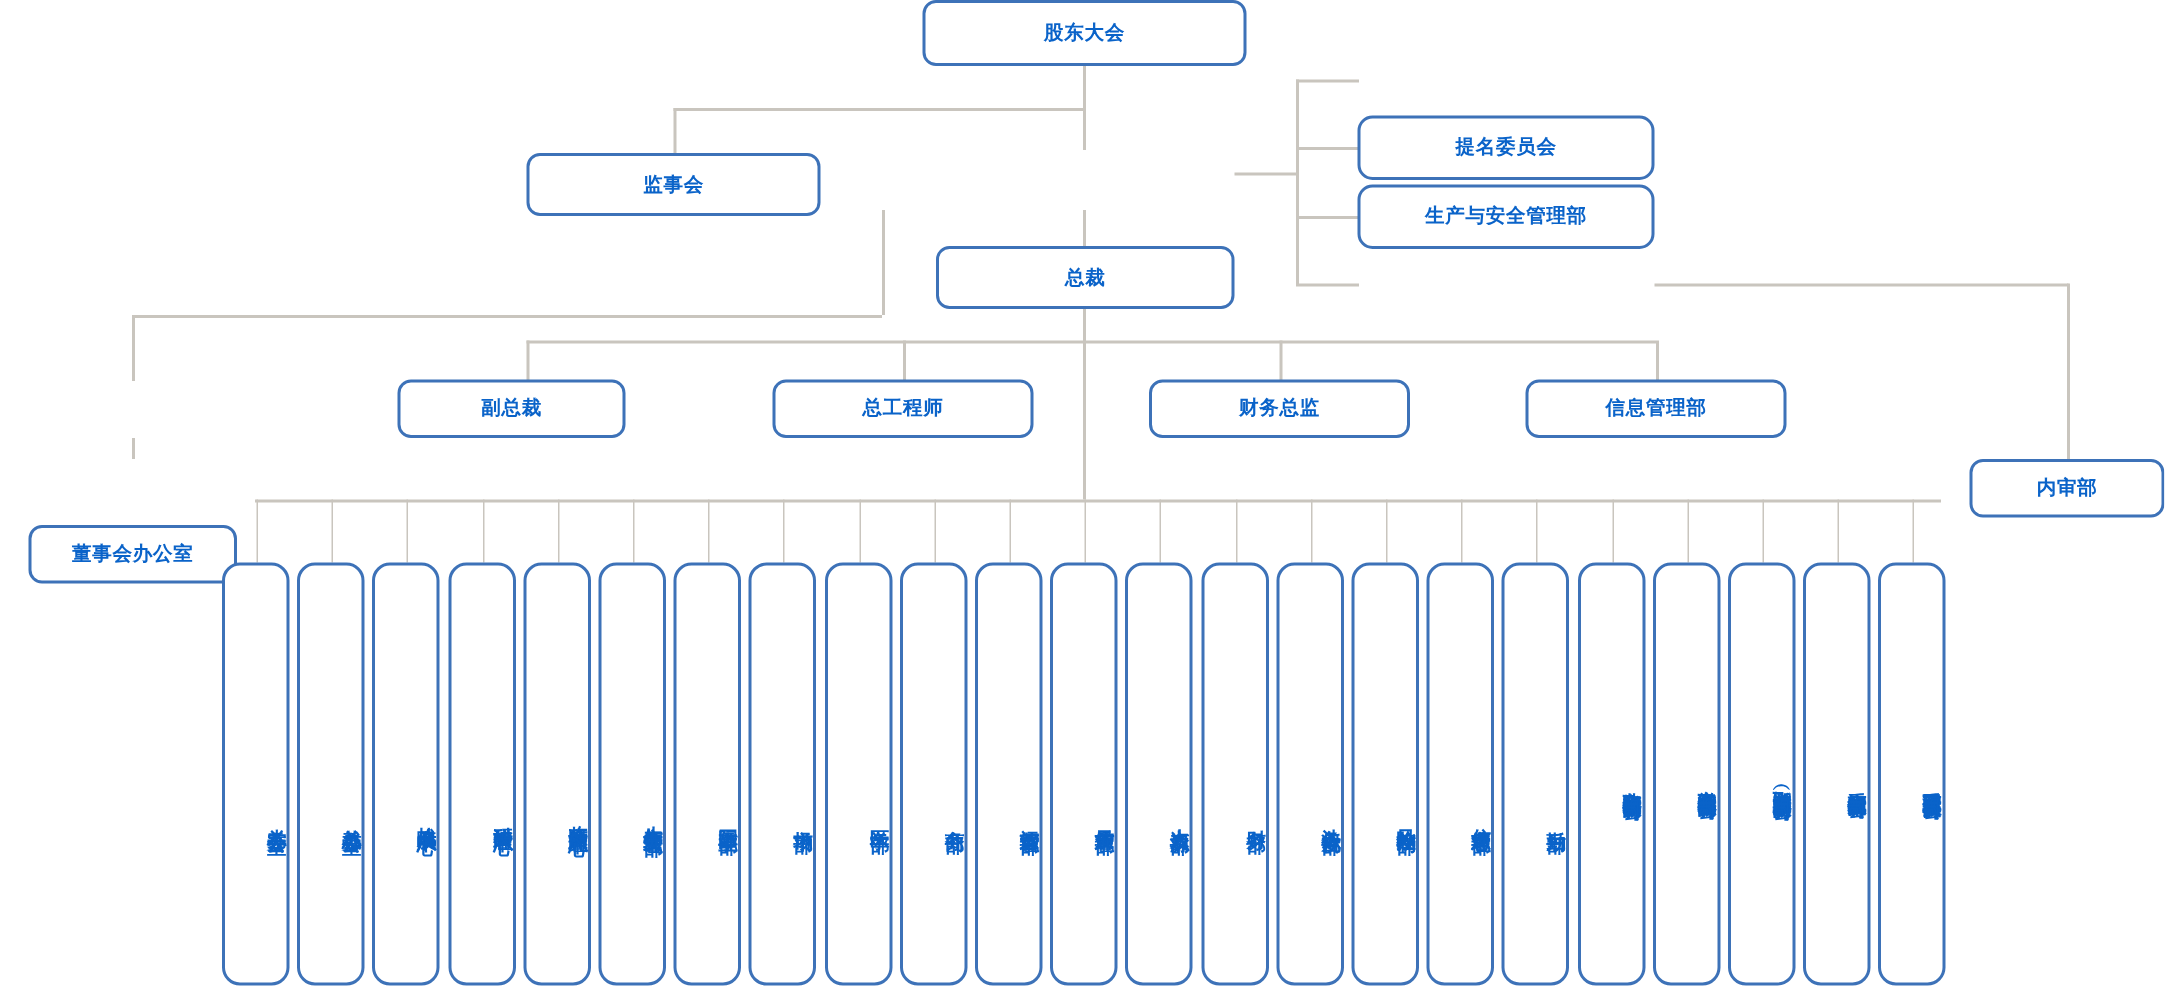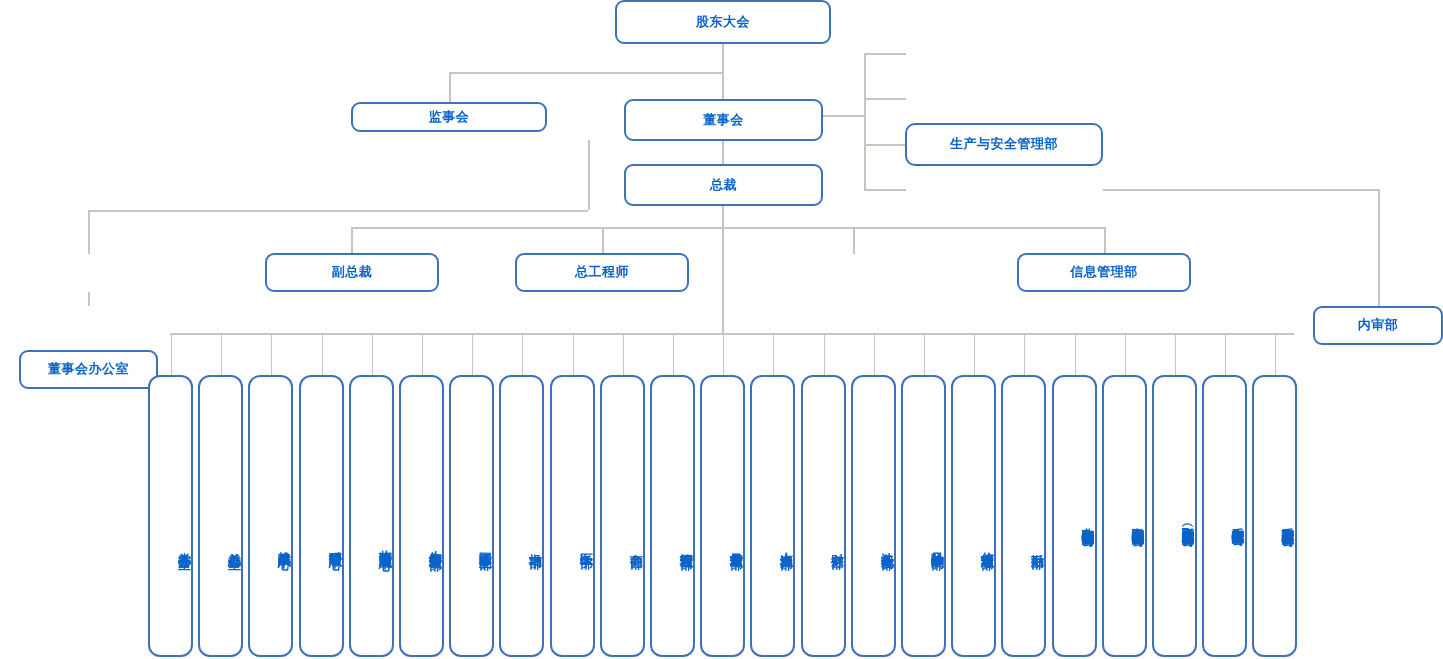--- a/index.html
+++ b/index.html
@@ -103,30 +103,31 @@
       <div class="ln vt" style="left: 1023.5px; top: 333px; height: 42px;"></div>
       <div class="ln vt" style="left: 1074.5px; top: 333px; height: 42px;"></div>
       <div class="ln vt" style="left: 1124.5px; top: 333px; height: 42px;"></div>
       <div class="ln vt" style="left: 1174.5px; top: 333px; height: 42px;"></div>
       <div class="ln vt" style="left: 1224.5px; top: 333px; height: 42px;"></div>
       <div class="ln vt" style="left: 1274.5px; top: 333px; height: 42px;"></div>
     </div>
 
   <div class="node h" style="left:615px;top:0px;width:216px;height:44px;">股东大会</div>
 
-  <div class="node h" style="left:624px;top:99px;width:199px;height:42px;">董事会</div>
 
-  <div class="node h" style="left:351px;top:102px;width:196px;height:30px;text-align:center;">监事会</div>
+  <div class="node h" style="left:351px;top:102px;width:196px;height:42px;text-align:center;">监事会</div>
 
   <div class="node h" style="left:624px;top:164px;width:199px;height:42px;">总裁</div>
 
+  <div class="node h committee" style="left:905px;top:77px;width:198px;height:43px;">提名委员会</div>
   <div class="node h committee" style="left:905px;top:123px;width:198px;height:43px;">生产与安全管理部</div>
 
-  <div class="node h" style="left:265px;top:253px;width:174px;height:39px;">副总裁</div>
+  <div class="node h" style="left:265px;top:253px;width:152px;height:39px;">副总裁</div>
   <div class="node h" style="left:515px;top:253px;width:174px;height:39px;">总工程师</div>
+  <div class="node h" style="left:766px;top:253px;width:174px;height:39px;">财务总监</div>
   <div class="node h" style="left:1017px;top:253px;width:174px;height:39px;">信息管理部</div>
 
   <div class="node h" style="left:19px;top:306px;width:139px;height:39px;margin-top:44px;">董事会办公室</div>
   <div class="node h" style="left:1313px;top:306px;width:130px;height:39px;">内审部</div>
 
   <div id="vertical-nodes">
       <div class="node v" style="left: 148px; top: 375px; width: 45px; height: 282px;">党委办公室</div>
       <div class="node v" style="left: 198px; top: 375px; width: 45px; height: 282px;">总裁办公室</div>
       <div class="node v" style="left: 248px; top: 375px; width: 45px; height: 282px;">战略发展中心</div>
       <div class="node v" style="left: 299px; top: 375px; width: 45px; height: 282px;">科研管理中心</div>

